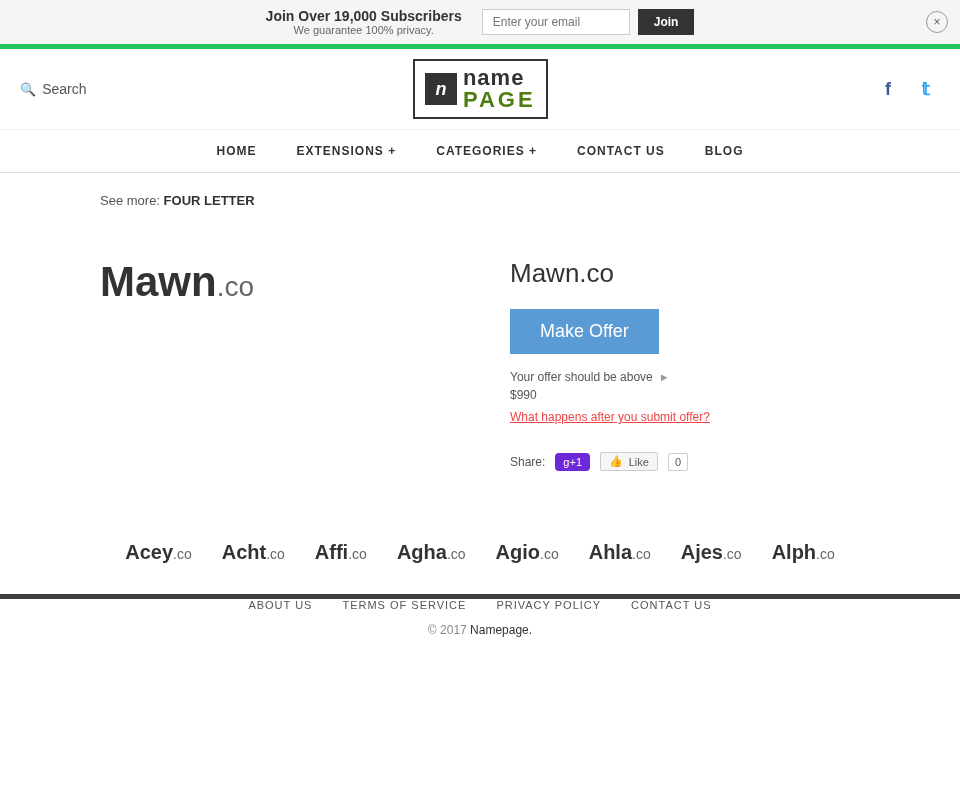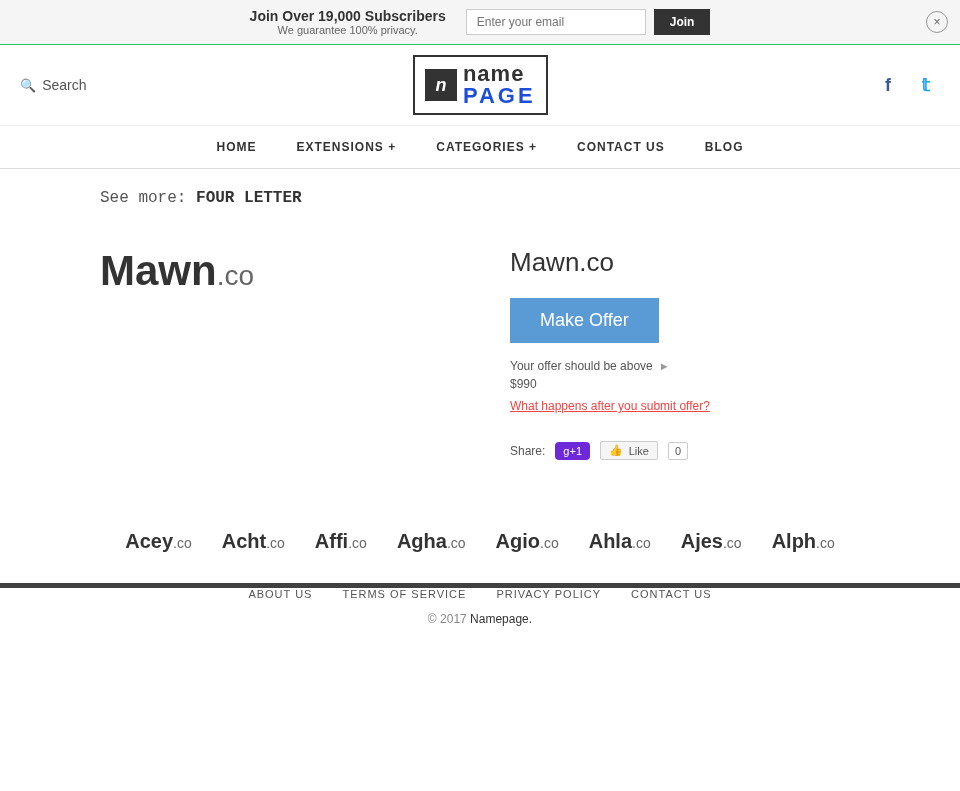--- a/index.html
+++ b/index.html
@@ -1,37 +1,37 @@
 <!DOCTYPE html>
 <html><head>
   <meta charset="utf-8">
   <style>
     * { margin: 0; padding: 0; box-sizing: border-box; }
     body { font-family: Arial, sans-serif; background: #fff; color: #333; }
 
     
     .top-banner {
       background: #f5f5f5;
-      border-bottom: 1px solid #22c55e;
+      border-bottom: 5px solid #22c55e;
       padding: 8px 12px;
       display: flex;
       align-items: center;
       justify-content: center;
       gap: 20px;
       position: relative;
     }
     .banner-text { text-align: center; }
     .banner-title { font-size: 14px; font-weight: bold; color: #333; }
     .banner-subtitle { font-size: 11px; color: #666; }
     .banner-form { display: flex; gap: 8px; align-items: center; }
     .banner-email {
       border: 1px solid #ccc;
       padding: 5px 10px;
       font-size: 12px;
-      width: 180px;
+      width: 148px;
       outline: none;
     }
     .banner-join {
       background: #333;
       color: #fff;
       border: none;
       padding: 6px 16px;
       font-size: 12px;
       cursor: pointer;
       font-weight: bold;
@@ -87,21 +87,21 @@
       display: flex;
       align-items: center;
       justify-content: center;
       font-size: 16px;
       font-weight: bold;
       font-style: italic;
     }
     .logo-text { font-size: 26px; font-weight: bold; line-height: 1; }
     .logo-text span { display: block; }
     .logo-text .name { font-size: 22px; color: #333; letter-spacing: 1px; }
-    .logo-text .page { font-size: 22px; color: #1d4ed8; letter-spacing: 3px; }
+    .logo-text .page { font-size: 22px; color: #4d7c0f; letter-spacing: 3px; }
     .header-social { display: flex; gap: 10px; align-items: center; }
     .social-icon {
       width: 28px;
       height: 28px;
       display: flex;
       align-items: center;
       justify-content: center;
       font-size: 16px;
       color: #555;
       cursor: pointer;
@@ -123,25 +123,24 @@
       letter-spacing: 1px;
       color: #333;
       cursor: pointer;
       text-transform: uppercase;
       text-decoration: none;
     }
 
     
     .main { padding: 20px 40px; }
     .see-more {
-      font-size: 16px;
-      color: #555;
-      margin-bottom: 20px;
+      font-size: 13px;
+      color: #555;
+      margin-bottom: 30px;
       margin-left: 60px;
-      font-family: Liberation Mono, monospace;
     }
     .see-more a { font-weight: bold; color: #333; text-decoration: none; }
 
     .domain-section {
       display: flex;
       align-items: flex-start;
       gap: 60px;
       padding: 20px 60px;
     }
     .domain-logo-large {

